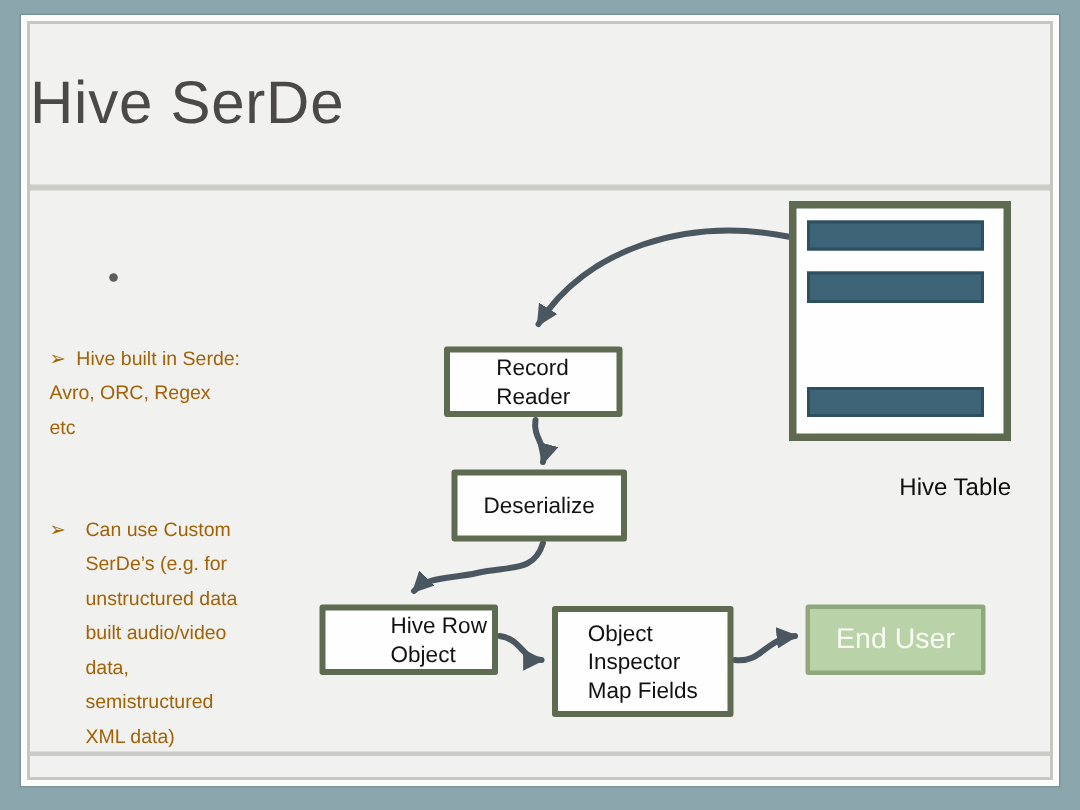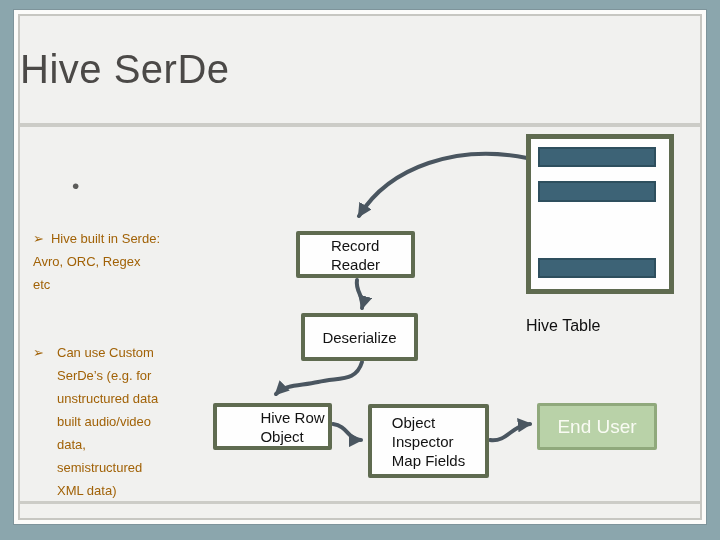--- a/index.html
+++ b/index.html
@@ -63,21 +63,21 @@
   }
   .table-bar{
     position:absolute;left:7px;width:118px;height:20px;
     background:#3d6376;border:2px solid #2e4f5e;box-sizing:border-box;
   }
   .table-bar.b1{top:8px;}
   .table-bar.b2{top:42px;height:21px;}
   .table-bar.b3{top:119px;}
   .hive-table-label{
     position:absolute;left:508px;top:303px;width:148px;
-    text-align:left;font-size:16px;color:#0f0f0f;
+    text-align:right;font-size:16px;color:#0f0f0f;
   }
 </style>
 </head>
 <body>
 
 <div class="stage">
   <div class="slide">
     <div class="frame"></div>
 
     <div class="title-area">

